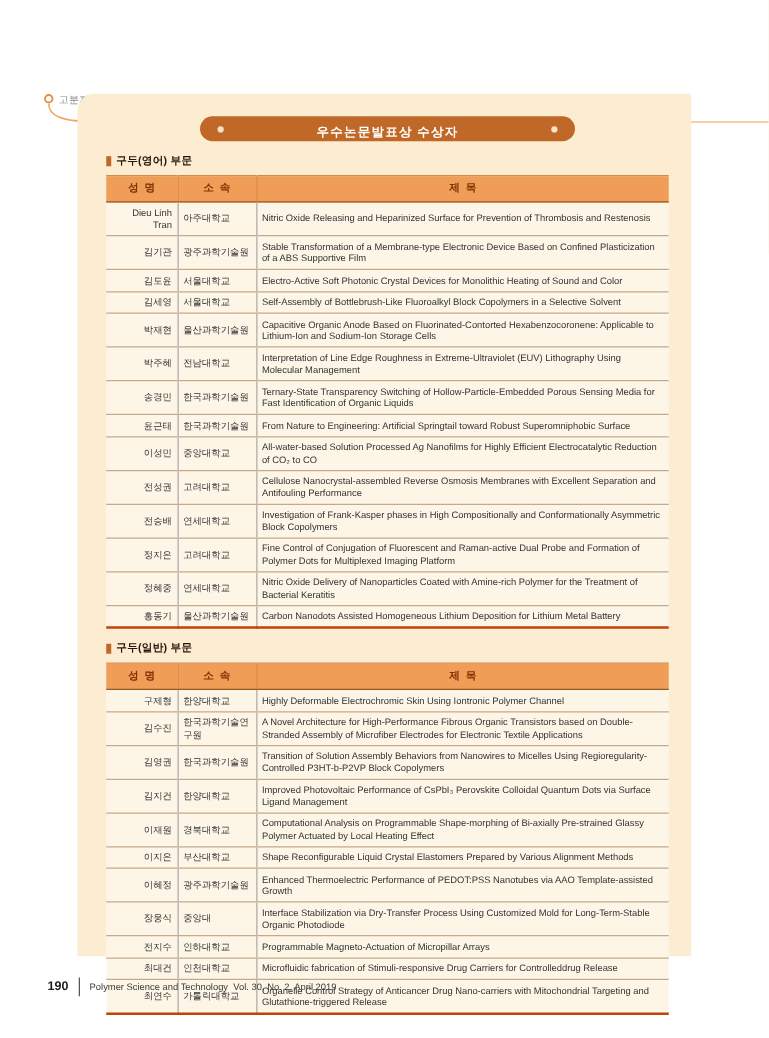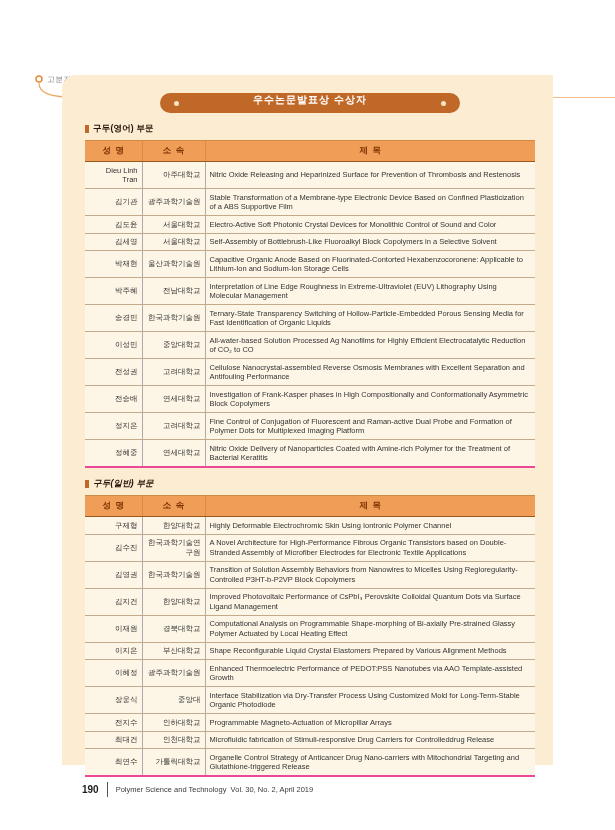--- a/index.html
+++ b/index.html
@@ -20,61 +20,61 @@
   
   .sheet{
     position:absolute;left:62px;top:75px;width:491px;height:690px;
     background:#fcecd2;border-radius:14px 0 0 0;
     box-sizing:border-box;padding:18px 18px 0 23px;
   }
   
   .banner{
     position:relative;width:300px;height:20px;margin:0 auto 10px auto;
     background:#bf6827;border-radius:10px;
-    display:flex;align-items:flex-start;justify-content:center;
+    display:flex;align-items:flex-end;justify-content:center;
   }
   .banner-title{color:#ffffff;font-size:10px;font-weight:bold;letter-spacing:1px;}
   .banner-dot{position:absolute;top:8px;width:5px;height:5px;border-radius:50%;background:#f7e3c8;}
   .banner-dot.left{left:14px;}
   .banner-dot.right{right:14px;}
   
   .section-heading{display:flex;align-items:center;margin:10px 0 5px 0;}
   .section-heading .bullet{width:4px;height:8px;background:#bf6827;margin-right:4px;}
   .section-heading .txt{font-size:8.5px;font-weight:bold;color:#241407;letter-spacing:0.2px;}
   
   table.awards{
     width:450px;border-collapse:collapse;table-layout:fixed;
-    border-top:1px solid #cf8a45;border-bottom:2px solid #ec4899;
+    border-top:1px solid #cf8a45;border-bottom:2px solid #c2410c;
     background:#fdf6e7;
   }
   table.awards th{
     background:#f09d58;color:#7d3200;font-weight:bold;font-size:8.5px;
     padding:4px 0;white-space:pre;border-bottom:1px solid #99591d;
     border-left:1px solid #d98b44;
   }
   table.awards th:first-child{border-left:none;}
   table.awards td{
     font-size:7.5px;line-height:9.5px;color:#333333;
     padding:3.5px 4px;border-bottom:1px solid #c3aa8c;
     border-left:1px solid #ababab;vertical-align:middle;
     word-wrap:break-word;
   }
   table.awards td:first-child{border-left:none;}
   table.awards tr:last-child td{border-bottom:none;}
   td.col-name{width:53px;text-align:right;}
-  td.col-aff{width:59px;text-align:right;}
+  td.col-aff{width:59px;text-align:left;}
   td.col-title{text-align:left;padding-left:8px;padding-right:6px;}
   col.c-name{width:57px;} col.c-aff{width:63px;} col.c-title{width:330px;}
-  .table2-gap{font-style:italic;}
+  .table2-gap{}
   
   .footer{
     position:absolute;left:38px;top:782px;
     display:flex;align-items:center;
   }
-  .footer .pageno{font-size:10px;font-weight:bold;color:#1c1c1c;margin-left:44px;}
+  .footer .pageno{font-size:10px;font-weight:bold;color:#1c1c1c;}
   .footer .vline{width:1px;height:15px;background:#555555;margin:0 8px;}
   .footer .journal{font-size:7.5px;color:#3a3a3a;white-space:pre;}
 </style>
 </head>
 <body>
 
 <div class="topnav">
   <svg width="615" height="70" viewBox="0 0 615 70">
     <path d="M75 59.5 H615" stroke="#f3bc8a" stroke-width="1.2" fill="none"></path>
     <path d="M39 45 C39 54, 47 59.5, 79 59.5" stroke="#efa763" stroke-width="1.2" fill="none"></path>
@@ -125,21 +125,21 @@
           <td class="col-title">Nitric Oxide Releasing and Heparinized Surface for Prevention of Thrombosis and Restenosis</td>
         </tr>
         <tr>
           <td class="col-name">김기관</td>
           <td class="col-aff">광주과학기술원</td>
           <td class="col-title">Stable Transformation of a Membrane-type Electronic Device Based on Confined Plasticization of a ABS Supportive Film</td>
         </tr>
         <tr>
           <td class="col-name">김도윤</td>
           <td class="col-aff">서울대학교</td>
-          <td class="col-title">Electro-Active Soft Photonic Crystal Devices for Monolithic Control of Sound and Color</td>
+          <td class="col-title">Electro-Active Soft Photonic Crystal Devices for Monolithic Heating of Sound and Color</td>
         </tr>
         <tr>
           <td class="col-name">김세영</td>
           <td class="col-aff">서울대학교</td>
           <td class="col-title">Self-Assembly of Bottlebrush-Like Fluoroalkyl Block Copolymers in a Selective Solvent</td>
         </tr>
         <tr>
           <td class="col-name">박재현</td>
           <td class="col-aff">울산과학기술원</td>
           <td class="col-title">Capacitive Organic Anode Based on Fluorinated-Contorted Hexabenzocoronene: Applicable to Lithium-Ion and Sodium-Ion Storage Cells</td>
@@ -148,20 +148,25 @@
           <td class="col-name">박주혜</td>
           <td class="col-aff">전남대학교</td>
           <td class="col-title">Interpretation of Line Edge Roughness in Extreme-Ultraviolet (EUV) Lithography Using Molecular Management</td>
         </tr>
         <tr>
           <td class="col-name">송경민</td>
           <td class="col-aff">한국과학기술원</td>
           <td class="col-title">Ternary-State Transparency Switching of Hollow-Particle-Embedded Porous Sensing Media for Fast Identification of Organic Liquids</td>
         </tr>
         <tr>
+          <td class="col-name">윤근태</td>
+          <td class="col-aff">한국과학기술원</td>
+          <td class="col-title">From Nature to Engineering: Artificial Springtail toward Robust Superomniphobic Surface</td>
+        </tr>
+        <tr>
           <td class="col-name">이성민</td>
           <td class="col-aff">중앙대학교</td>
           <td class="col-title">All-water-based Solution Processed Ag Nanofilms for Highly Efficient Electrocatalytic Reduction of CO₂ to CO</td>
         </tr>
         <tr>
           <td class="col-name">전성권</td>
           <td class="col-aff">고려대학교</td>
           <td class="col-title">Cellulose Nanocrystal-assembled Reverse Osmosis Membranes with Excellent Separation and Antifouling Performance</td>
         </tr>
         <tr>
@@ -171,20 +176,25 @@
         </tr>
         <tr>
           <td class="col-name">정지은</td>
           <td class="col-aff">고려대학교</td>
           <td class="col-title">Fine Control of Conjugation of Fluorescent and Raman-active Dual Probe and Formation of Polymer Dots for Multiplexed Imaging Platform</td>
         </tr>
         <tr>
           <td class="col-name">정혜중</td>
           <td class="col-aff">연세대학교</td>
           <td class="col-title">Nitric Oxide Delivery of Nanoparticles Coated with Amine-rich Polymer for the Treatment of Bacterial Keratitis</td>
+        </tr>
+        <tr>
+          <td class="col-name">홍동기</td>
+          <td class="col-aff">울산과학기술원</td>
+          <td class="col-title">Carbon Nanodots Assisted Homogeneous Lithium Deposition for Lithium Metal Battery</td>
         </tr>
       </tbody>
   </table>
 
   <div class="section-heading table2-gap">
     <span class="bullet"></span>
     <span class="txt">구두(일반) 부문</span>
   </div>
 
   <table class="awards">

